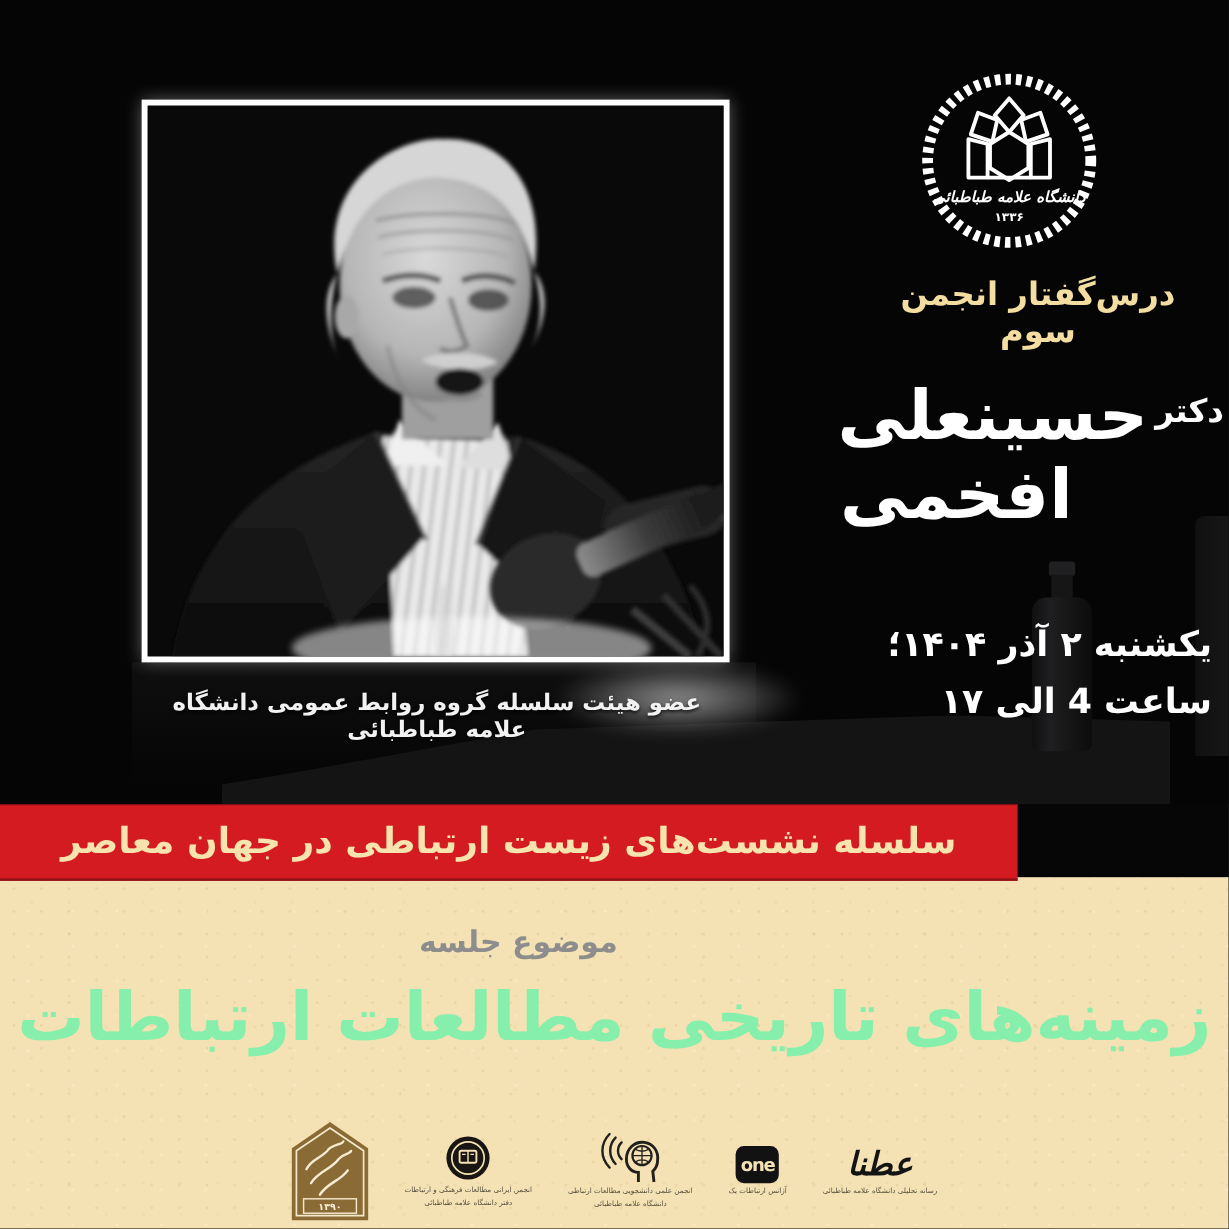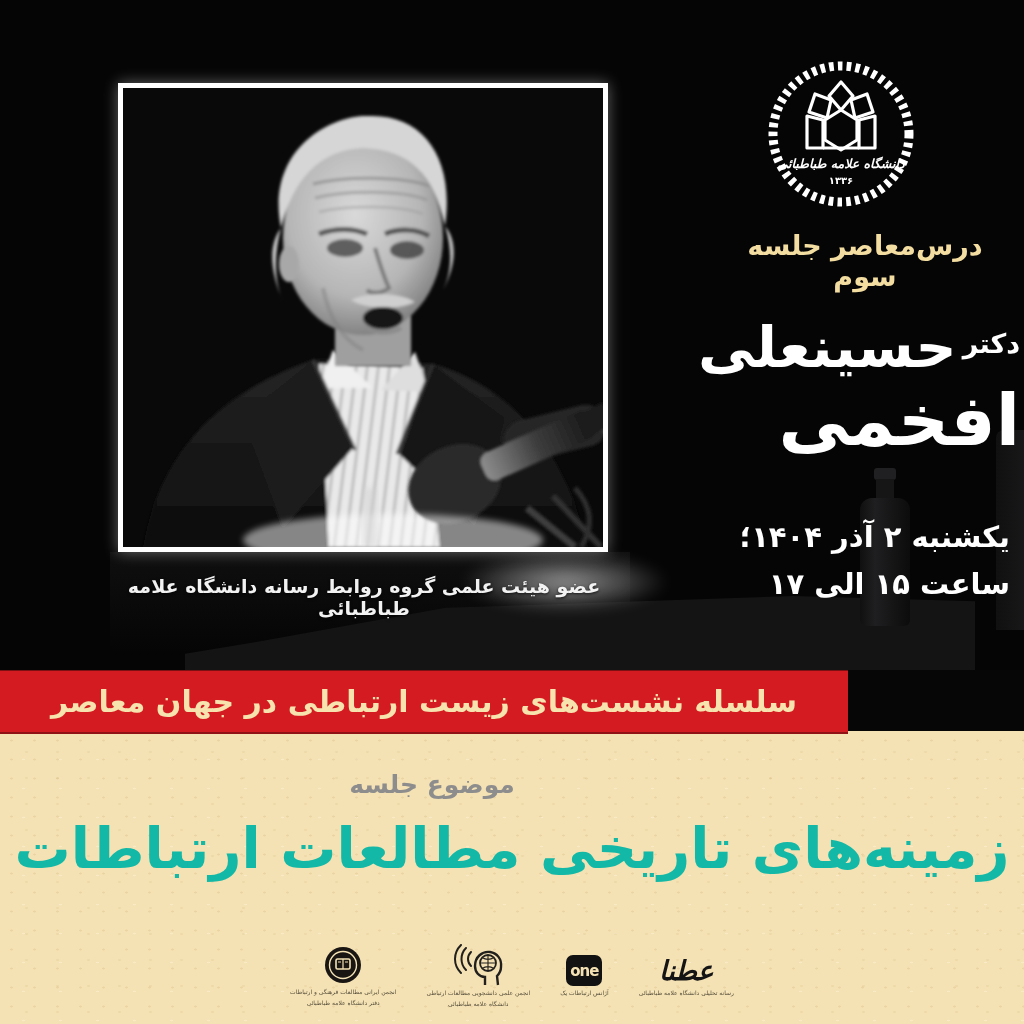--- a/index.html
+++ b/index.html
@@ -61,45 +61,45 @@
     background:linear-gradient(90deg,#131314,#1c1c1e);border-radius:8px 0 0 0;opacity:.8;
   }
   
   .uni-seal{position:absolute;left:763px;top:56px;width:156px;height:156px;z-index:5;}
   
   .session-label{
     position:absolute;left:715px;top:230px;width:300px;text-align:center;z-index:5;
     color:#f3dda1;font-size:27px;font-weight:bold;direction:rtl;letter-spacing:-0.5px;
   }
   .speaker-name{
-    position:absolute;left:700px;top:318px;width:320px;text-align:right;z-index:5;
+    position:absolute;left:700px;top:318px;width:320px;text-align:left;z-index:5;
     color:#ffffff;direction:rtl;font-weight:bold;line-height:1.05;
   }
   .speaker-name .honorific{font-size:27px;font-weight:bold;vertical-align:14px;margin-left:6px;}
   .speaker-name .first{font-size:57px;letter-spacing:-1px;}
-  .speaker-name .last{font-size:71px;letter-spacing:-1px;display:block;margin-top:6px;}
+  .speaker-name .last{font-size:57px;letter-spacing:-1px;display:block;margin-top:6px;}
   .schedule{
     position:absolute;left:710px;top:520px;width:300px;z-index:5;
     color:#ffffff;direction:rtl;font-weight:bold;
   }
   .schedule .date-line{font-size:29px;}
   .schedule .time-line{font-size:29px;margin-top:13px;}
   .photo-caption{
     position:absolute;left:118px;top:575px;width:492px;text-align:center;z-index:5;
     color:#f2f2f2;font-size:19px;font-weight:bold;direction:rtl;
     text-shadow:0 1px 3px rgba(0,0,0,.8);
   }
   
   .topic-label{
     position:absolute;left:0;top:770px;width:864px;text-align:center;
     color:#8d8d8d;font-size:25px;font-weight:bold;direction:rtl;
   }
   .topic-title{
     position:absolute;left:0;top:816px;width:1024px;text-align:center;
-    color:#14b8a6;font-size:56px;font-weight:bold;letter-spacing:-1px;direction:rtl;
+    color:#86efac;font-size:56px;font-weight:bold;letter-spacing:-1px;direction:rtl;
   }
   
   .logo-row{
     position:absolute;left:0;top:916px;width:1024px;height:100px;
     display:flex;justify-content:center;align-items:center;gap:30px;
   }
   .logo-item{display:flex;flex-direction:column;align-items:center;gap:3px;margin-top:20px;}
   .logo-caption{font-size:6px;color:#564f3c;direction:rtl;text-align:center;line-height:1.3;}
   .house-logo{width:64px;height:82px;}
   .seal-logo{width:40px;height:40px;}
@@ -237,44 +237,57 @@
         <path d="M44,60 L60,64 L60,92 L44,92 Z"></path>
         <path d="M112,60 L96,64 L96,92 L112,92 Z"></path>
         <path d="M78,54 L94,64 L94,84 L78,94 L62,84 L62,64 Z"></path>
         <path d="M60,92 L96,92"></path>
       </g>
       <text x="78" y="112" text-anchor="middle" fill="#ffffff" font-size="12.5" font-style="italic" font-weight="bold" direction="rtl">دانشگاه علامه طباطبائی</text>
       <text x="78" y="128" text-anchor="middle" fill="#ffffff" font-size="10" font-weight="bold">۱۳۳۶</text>
     </svg>
   </div>
 
-  <div class="session-label" dir="rtl">درس‌معاصر جلسه سوم</div>
+  <div class="session-label" dir="rtl">درس‌گفتار انجمن سوم</div>
 
   <div class="speaker-name" dir="rtl">
     <span class="honorific">دکتر</span><span class="first">حسینعلی</span>
     <span class="last">افخمی</span>
   </div>
 
   <div class="schedule" dir="rtl">
     <div class="date-line">یکشنبه ۲ آذر ۱۴۰۴؛</div>
-    <div class="time-line">ساعت ۱۵ الی ۱۷</div>
-  </div>
-
-  <div class="photo-caption" dir="rtl">عضو هیئت علمی گروه روابط رسانه دانشگاه علامه طباطبائی</div>
+    <div class="time-line">ساعت 4 الی ۱۷</div>
+  </div>
+
+  <div class="photo-caption" dir="rtl">عضو هیئت سلسله گروه روابط عمومی دانشگاه علامه طباطبائی</div>
 
   <div class="red-band">
     <div class="banner-text" dir="rtl">سلسله نشست‌های زیست ارتباطی در جهان معاصر</div>
   </div>
 
   <div class="cream-section"></div>
   <div class="topic-label" dir="rtl">موضوع جلسه</div>
   <div class="topic-title" dir="rtl">زمینه‌های تاریخی مطالعات ارتباطات</div>
 
   <div class="logo-row">
 
+    <div class="logo-item">
+      <svg class="house-logo" viewBox="0 0 64 82">
+        <polygon points="32,0 64,22 64,82 0,82 0,22" fill="#8a6a35"></polygon>
+        <polygon points="32,5 60,24 60,78 4,78 4,24" fill="none" stroke="#f5e9cc" stroke-width="1.4"></polygon>
+        <g stroke="#f7ecd2" stroke-width="2" fill="none" stroke-linecap="round" transform="rotate(-28 32 38)">
+          <path d="M14,30 C22,24 30,28 38,24 C44,22 50,26 52,24"></path>
+          <path d="M12,42 C22,36 32,40 42,35 C48,33 52,36 54,34"></path>
+          <path d="M14,54 C24,48 34,52 44,47"></path>
+        </g>
+        <rect x="10" y="64" width="44" height="12" fill="none" stroke="#f5e9cc" stroke-width="1.2"></rect>
+        <text x="32" y="73.5" text-anchor="middle" fill="#f7ecd2" font-size="8" font-weight="bold">۱۳۹۰</text>
+      </svg>
+    </div>
 
     <div class="logo-item">
       <svg class="seal-logo" viewBox="0 0 40 40">
         <circle cx="20" cy="20" r="18" fill="#181512"></circle>
         <circle cx="20" cy="20" r="13.5" fill="none" stroke="#f5e2b4" stroke-width="1.4"></circle>
         <rect x="13" y="14" width="14" height="10" rx="1.5" fill="none" stroke="#f5e2b4" stroke-width="1.6"></rect>
         <path d="M20,14 L20,24 M15,17 L18,17 M22,17 L25,17" stroke="#f5e2b4" stroke-width="1.2"></path>
       </svg>
       <div class="logo-caption">انجمن ایرانی مطالعات فرهنگی و ارتباطات</div>
       <div class="logo-caption">دفتر دانشگاه علامه طباطبائی</div>

